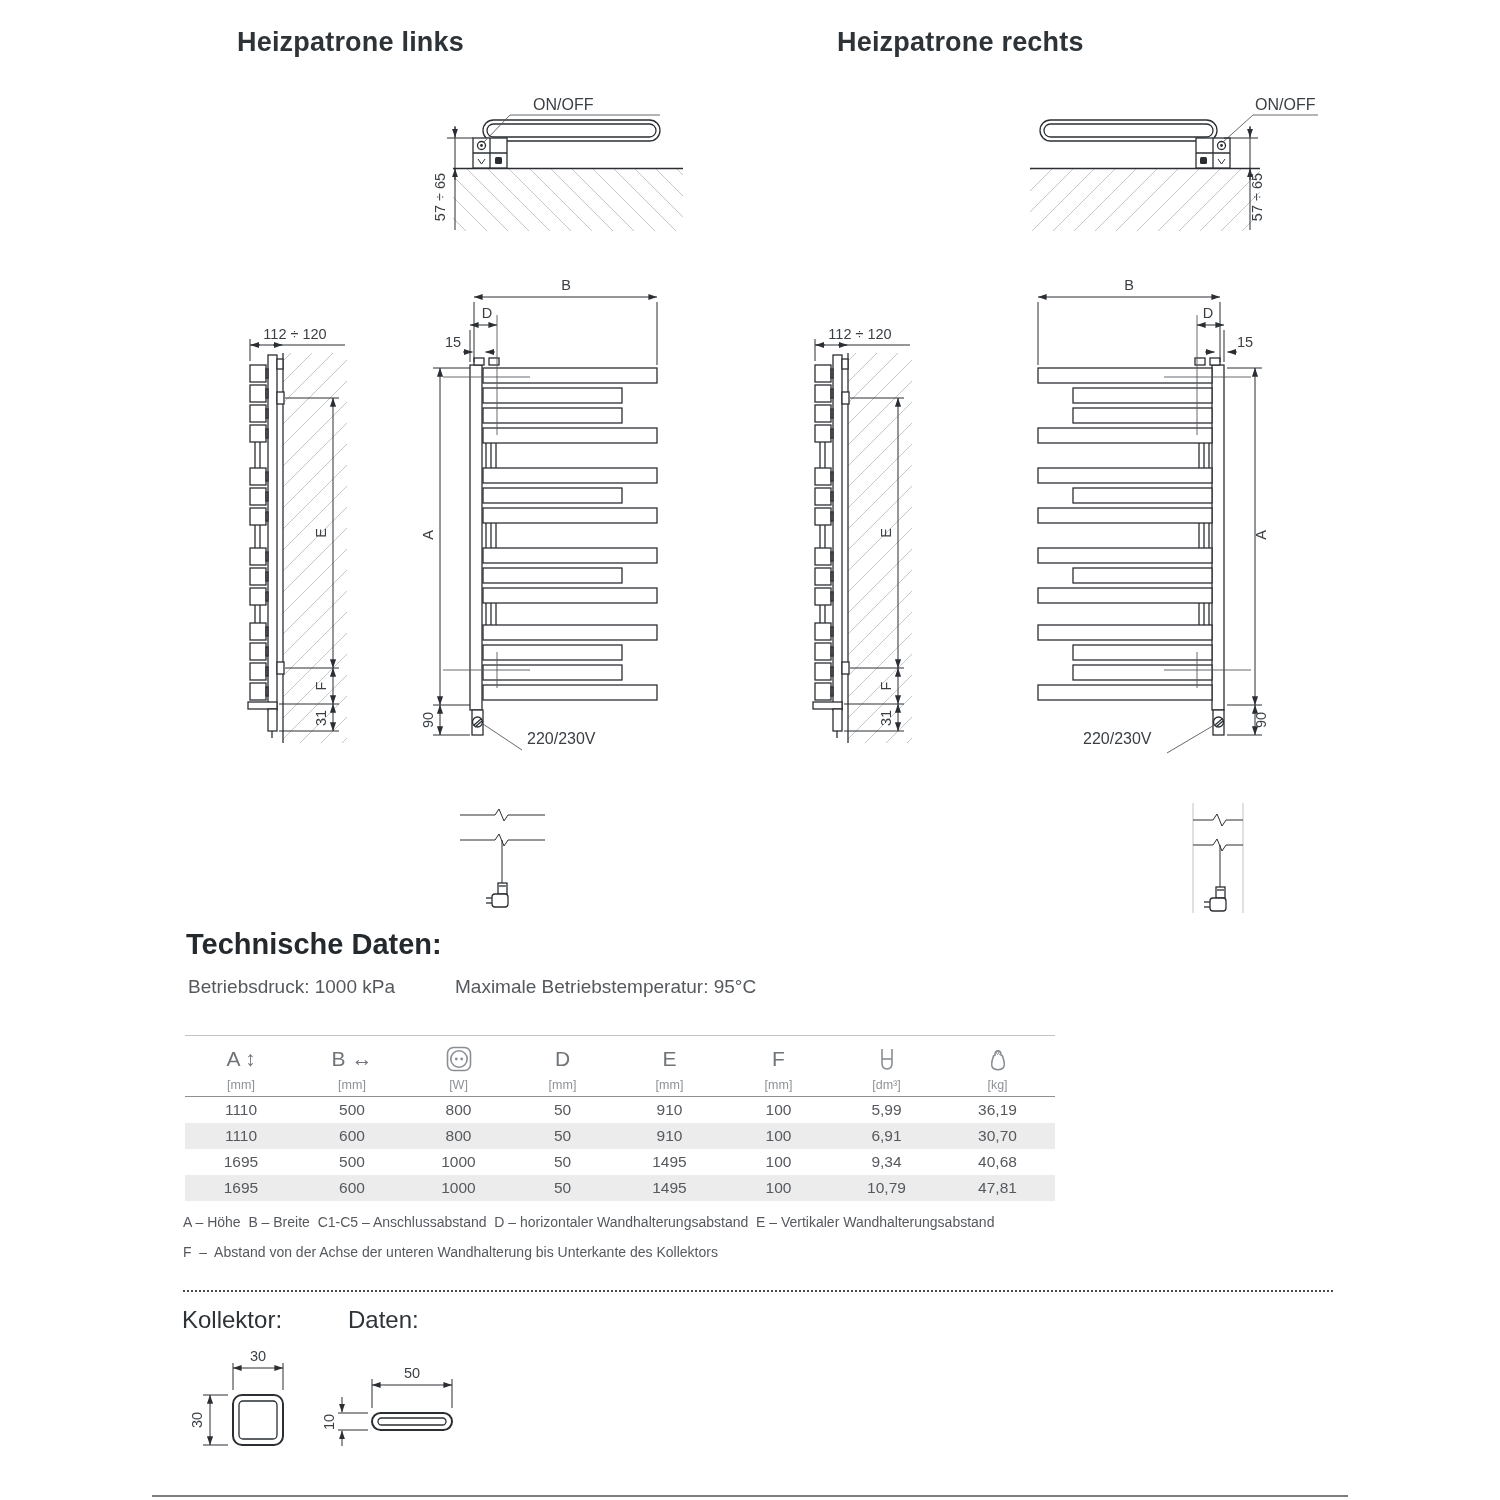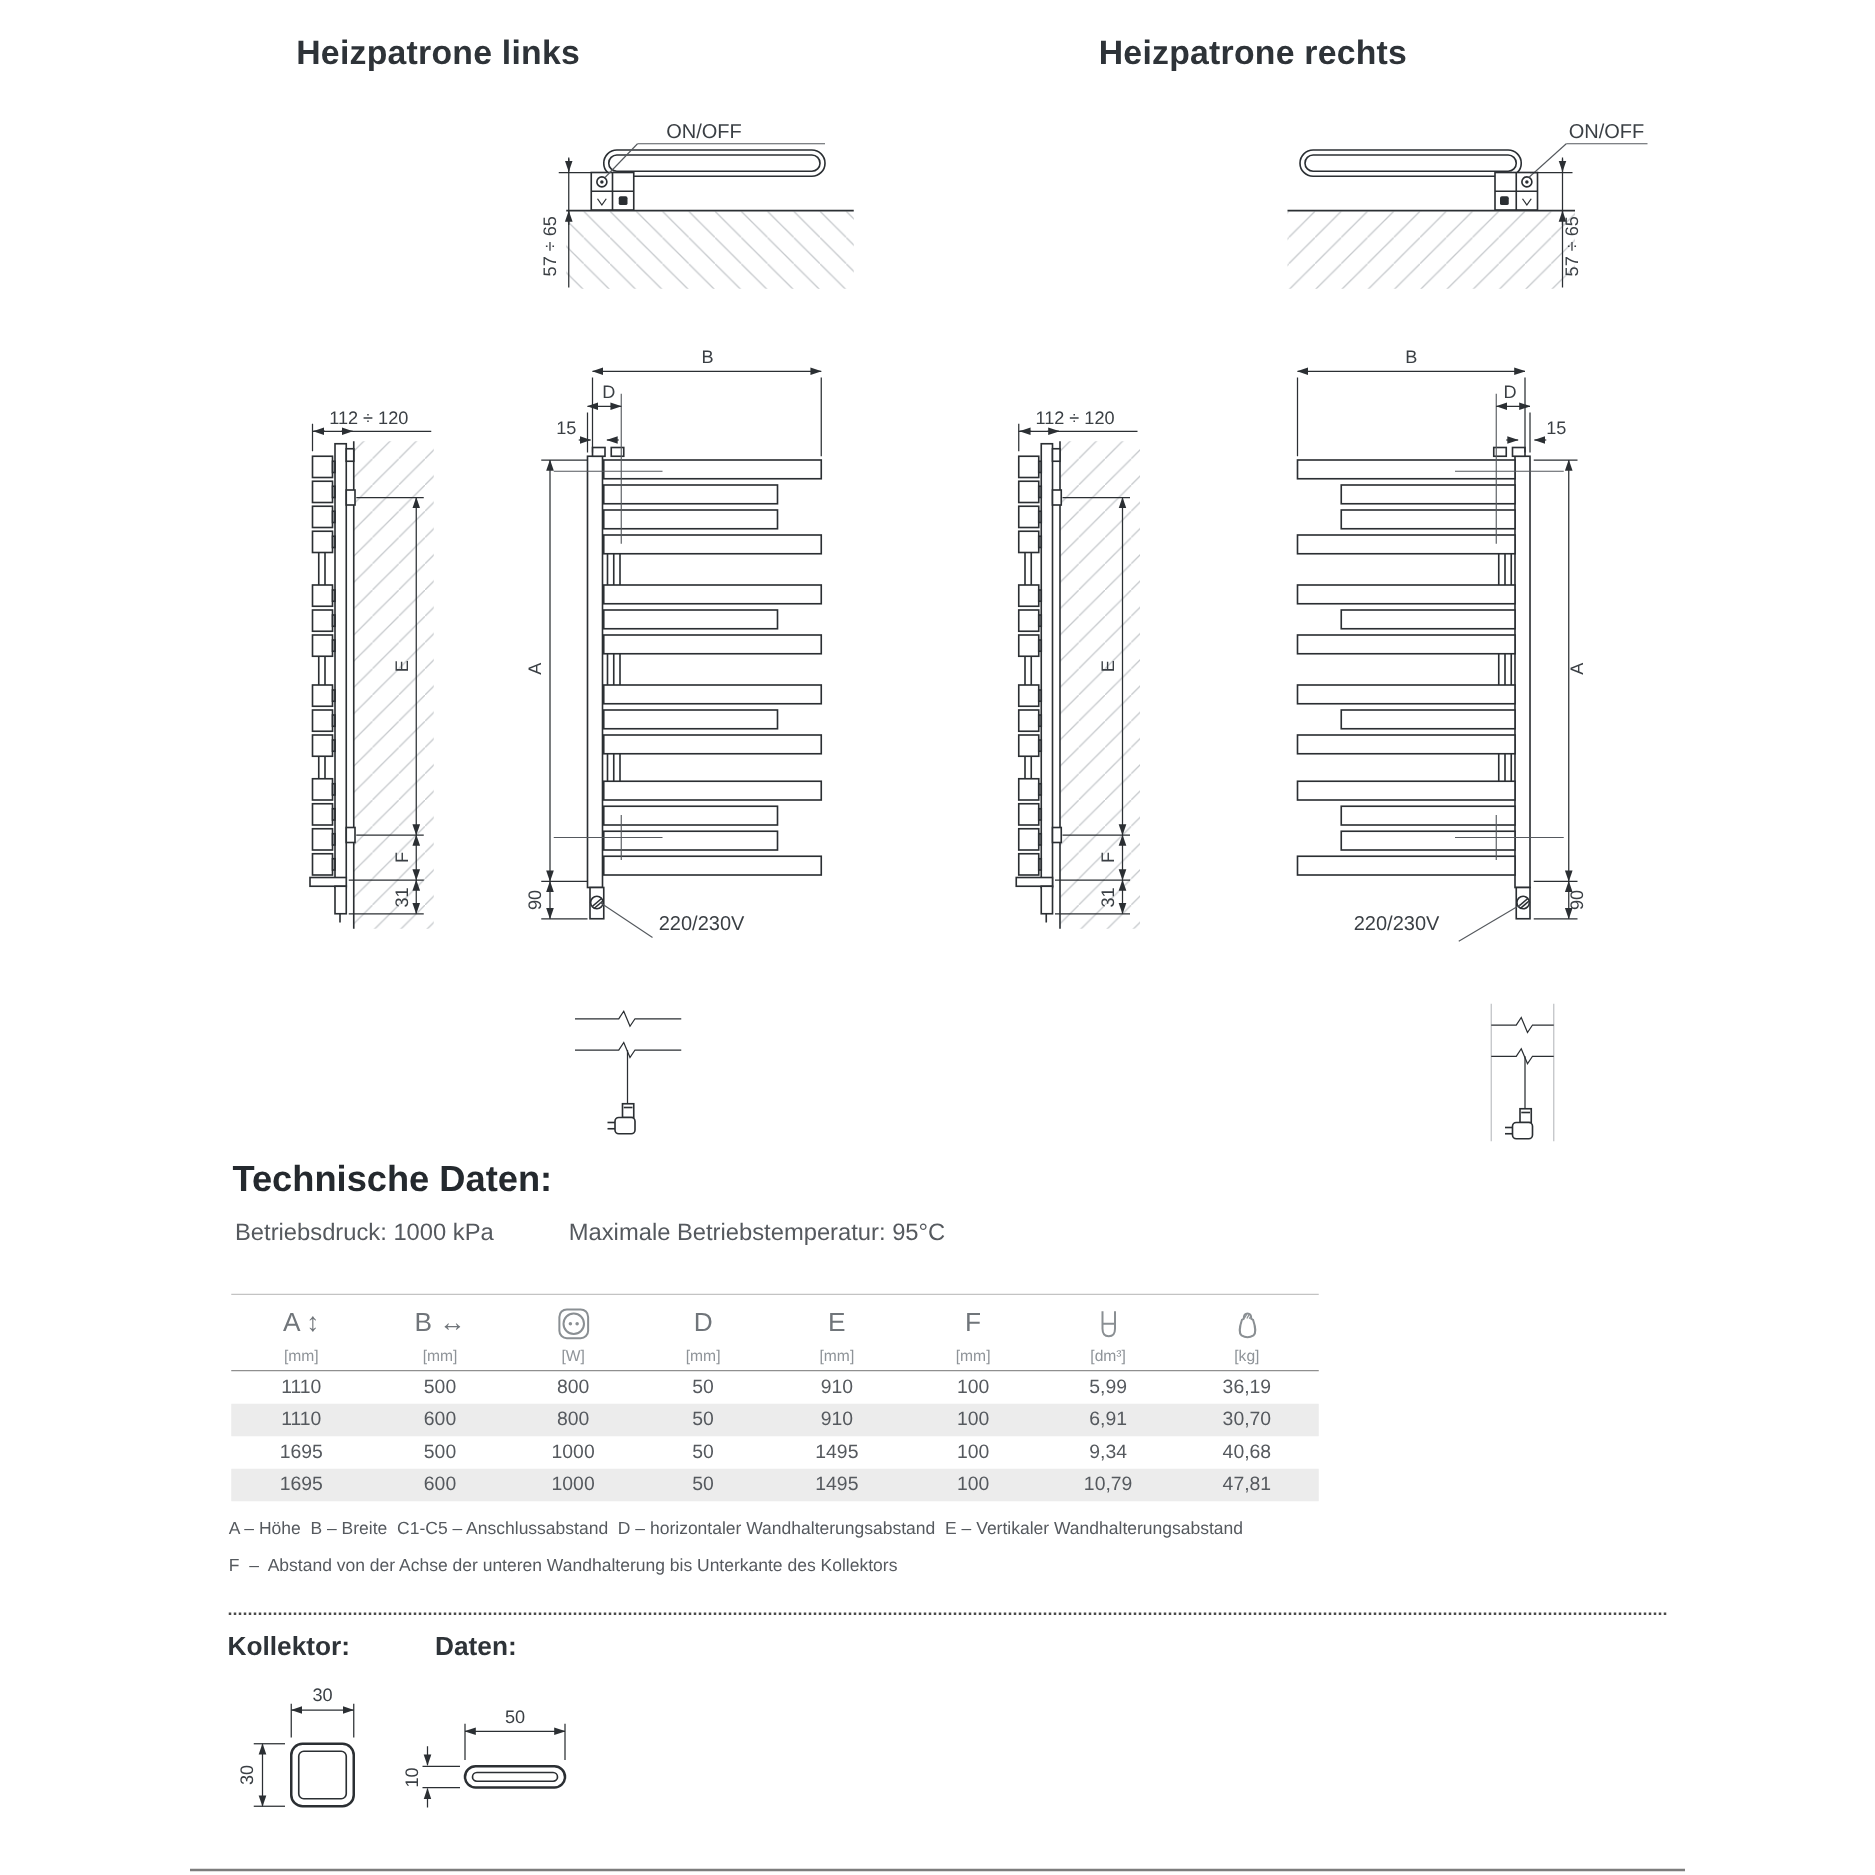--- a/index.html
+++ b/index.html
@@ -2,21 +2,21 @@
 <html><head>
 <meta charset="utf-8">
 <style>
   html,body{margin:0;padding:0;background:#fff;}
   .canvas{position:relative;width:1384px;height:1500px;background:#ffffff;overflow:hidden;
           font-family:"Liberation Sans","DejaVu Sans",sans-serif;color:#55595e;}
   .abs{position:absolute;}
   .title{font-size:27px;font-weight:700;color:#2e3338;letter-spacing:.2px;}
   .h-tech{font-size:29px;font-weight:700;color:#24292e;}
   .subline{font-size:19px;color:#55595e;}
-  .bold-label{font-size:21px;font-weight:700;color:#2e3338;}
+  .bold-label{font-size:24px;font-weight:400;color:#2e3338;}
   .legend{font-size:14px;color:#55595e;white-space:pre-wrap;}
   .dotted{border-top:2px dotted #4a4a4a;height:0;}
   .footer-line{background:#7d7d7d;height:2px;}
 
   
   .dtable{width:870px;}
   .dtable .t-top{border-top:1px solid #c3c3c3;}
   .thead{display:flex;border-bottom:1px solid #8f8f8f;padding:6px 0 4px 0;}
   .th{display:flex;flex-direction:column;align-items:center;justify-content:flex-end;}
   .th-main{height:34px;display:flex;align-items:center;justify-content:center;
@@ -51,21 +51,21 @@
       <pattern id="hf" width="21" height="21" patternUnits="userSpaceOnUse">
         <line x1="-1" y1="22" x2="22" y2="-1" class="hl"></line>
       </pattern>
       <pattern id="hb" width="21" height="21" patternUnits="userSpaceOnUse">
         <line x1="-1" y1="-1" x2="22" y2="22" class="hl"></line>
       </pattern>
     </defs>
   </svg>
 
   <div class="abs title" style="left:237px;top:27px">Heizpatrone links</div>
-  <div class="abs title" style="left:879px;top:27px">Heizpatrone rechts</div>
+  <div class="abs title" style="left:837px;top:27px">Heizpatrone rechts</div>
 
   <svg class="abs" style="left:425px;top:85px" width="290" height="150" viewBox="0 0 290 150">
     <g>
       <rect x="28" y="84" width="230" height="62" fill="url(#hb)"></rect>
       <line x1="28" y1="83.5" x2="258" y2="83.5" class="ln"></line>
     </g>
     <g>
       <rect x="58" y="35" width="177" height="21" rx="10.5" class="lnf"></rect>
       <rect x="62" y="39" width="169" height="13" rx="6.5" class="ln"></rect>
     </g>

